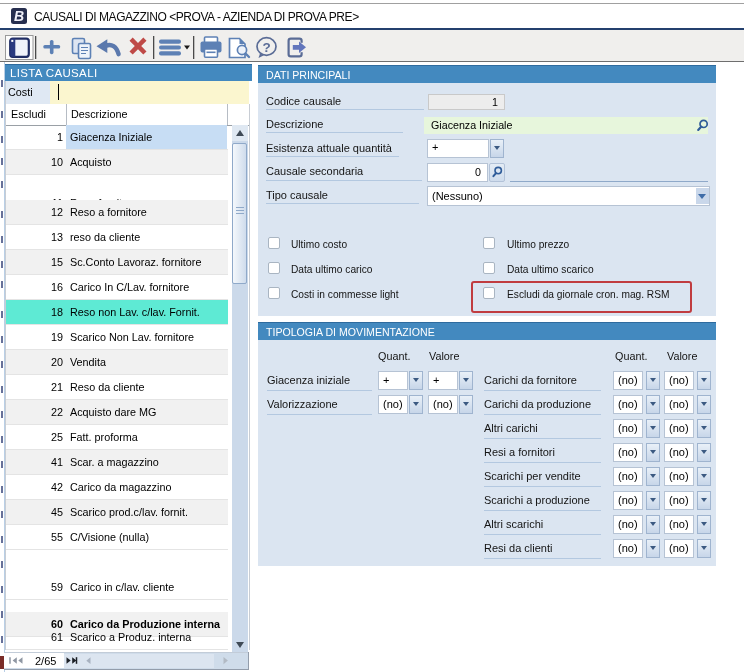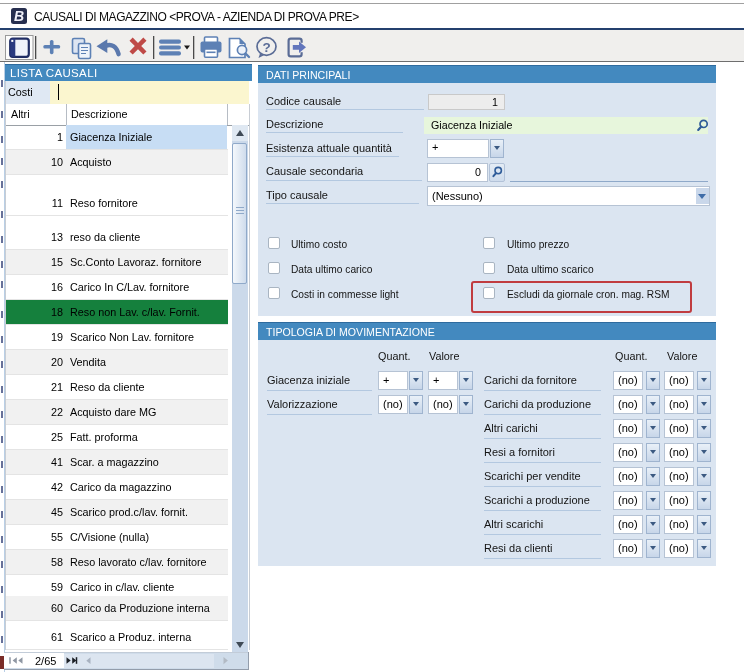--- a/index.html
+++ b/index.html
@@ -128,50 +128,54 @@
 <div class="a lmark" style="top:636px;height:7px"></div>
 <div class="a" style="left:0;top:656px;width:4.5px;height:13px;background:#7a2c28"></div>
 <div class="a" id="lp-hd">LISTA CAUSALI</div>
 <div class="a" id="cerca">
     <div class="ylw"></div>
     <div class="txt">Costi</div>
     <div class="caret"></div>
   </div>
 <div class="a" id="grid">
 <div id="ghead">
-      <span class="c1">Altri</span>
+      <span class="c1">Escludi</span>
       <span class="c2">Descrizione</span>
       <div class="s1"></div>
       <div class="s2"></div>
     </div>
 <div class="row" style="top:21px;">
       <span class="n">1</span>
       <span class="d" style="background:#c7ddf4;">Giacenza Iniziale</span>
     </div>
 <div class="row" style="top:46px;background:#f1f1f1;">
       <span class="n">10</span>
       <span class="d">Acquisto</span>
     </div>
 <div class="row" style="top:71px;margin-top:16px;">
       <span class="n">11</span>
       <span class="d">Reso fornitore</span>
     </div>
+<div class="row" style="top:96px;background:#f1f1f1;">
+      <span class="n">12</span>
+      <span class="d">Reso a fornitore</span>
+    </div>
 <div class="row" style="top:121px;">
       <span class="n">13</span>
       <span class="d">reso da cliente</span>
     </div>
 <div class="row" style="top:146px;background:#f1f1f1;">
       <span class="n">15</span>
       <span class="d">Sc.Conto Lavoraz. fornitore</span>
     </div>
 <div class="row" style="top:171px;">
       <span class="n">16</span>
       <span class="d">Carico In C/Lav. fornitore</span>
     </div>
-<div class="row" style="top:196px;background:#15803d;">
+<div class="row" style="top:196px;background:#5eead4;">
       <span class="n">18</span>
       <span class="d">Reso non Lav. c/lav. Fornit.</span>
     </div>
 <div class="row" style="top:221px;">
       <span class="n">19</span>
       <span class="d">Scarico Non Lav. fornitore</span>
     </div>
 <div class="row" style="top:246px;background:#f1f1f1;">
       <span class="n">20</span>
       <span class="d">Vendita</span>
@@ -197,29 +201,25 @@
       <span class="d">Carico da magazzino</span>
     </div>
 <div class="row" style="top:396px;background:#f1f1f1;">
       <span class="n">45</span>
       <span class="d">Scarico prod.c/lav. fornit.</span>
     </div>
 <div class="row" style="top:421px;">
       <span class="n">55</span>
       <span class="d">C/Visione (nulla)</span>
     </div>
-<div class="row" style="top:446px;background:#f1f1f1;">
-      <span class="n">58</span>
-      <span class="d">Reso lavorato c/lav. fornitore</span>
-    </div>
 <div class="row" style="top:471px;">
       <span class="n">59</span>
       <span class="d">Carico in c/lav. cliente</span>
     </div>
-<div class="row" style="top:492px;background:#f1f1f1;">
+<div class="row" style="top:508px;background:#f1f1f1;font-weight:bold;">
       <span class="n">60</span>
       <span class="d">Carico da Produzione interna</span>
     </div>
 <div class="row" style="top:521px;">
       <span class="n">61</span>
       <span class="d">Scarico a Produz. interna</span>
     </div>
 </div>
 <div class="a" id="vsb">
   <div class="btn" style="top:0">

